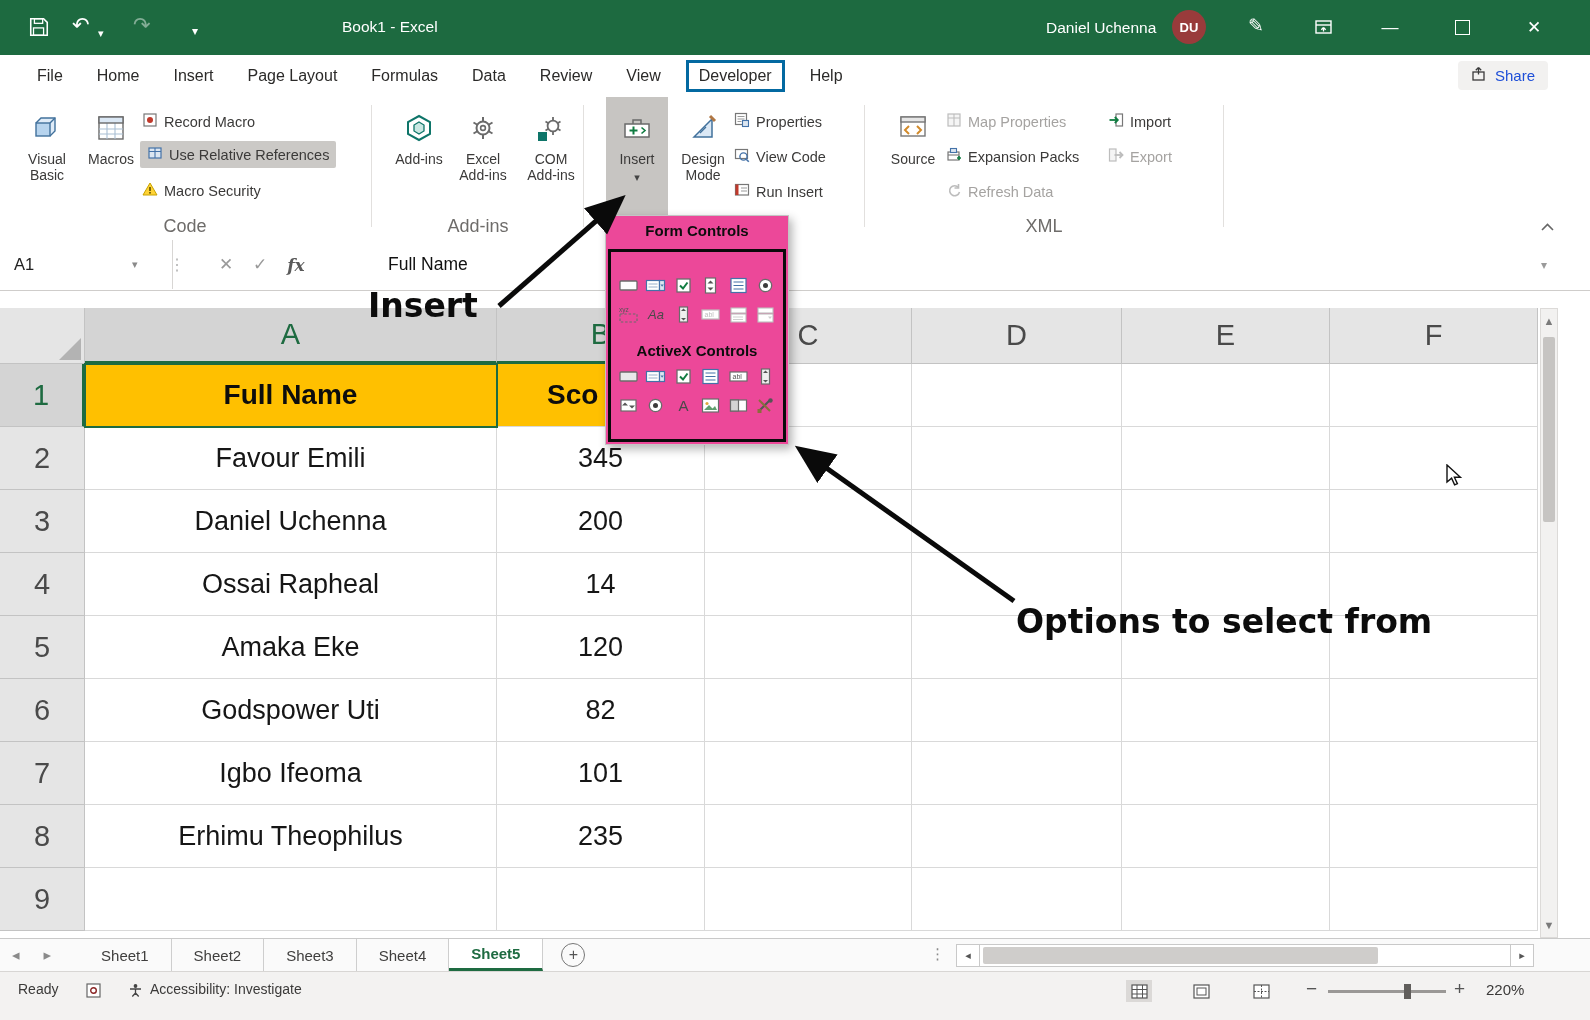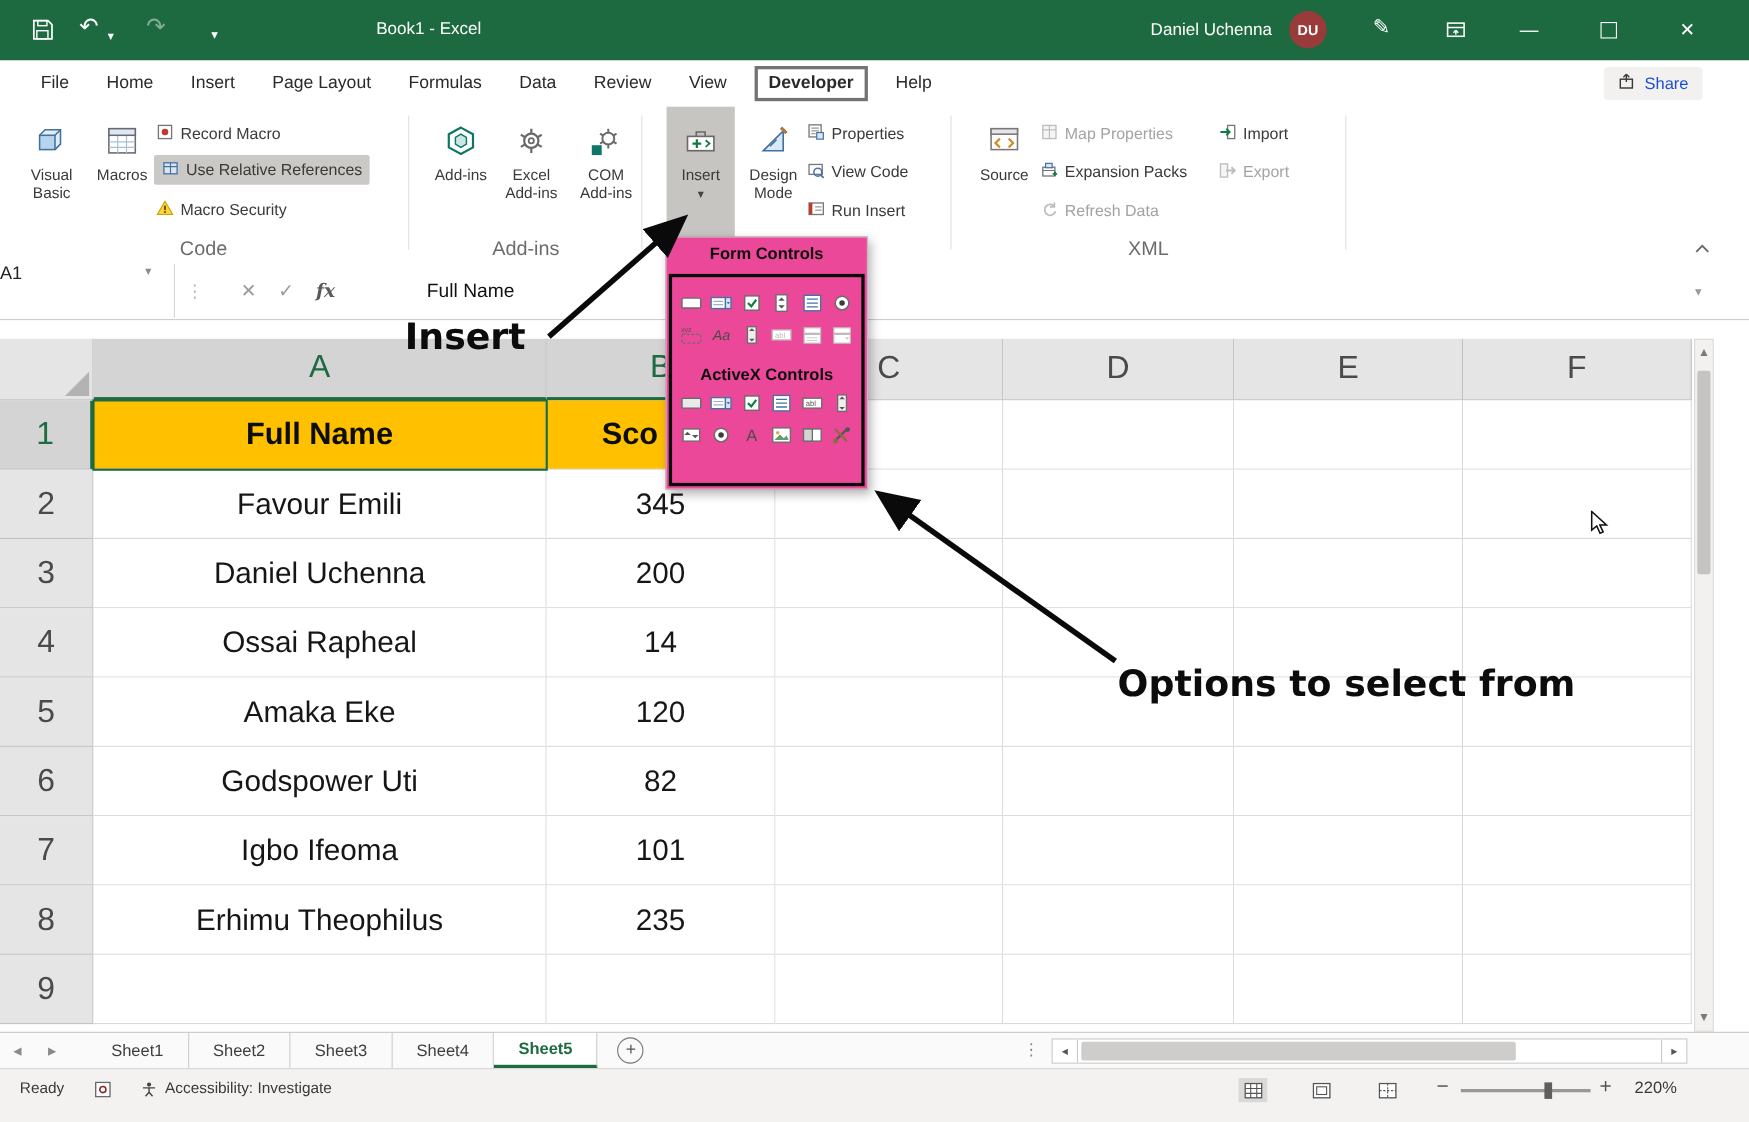--- a/index.html
+++ b/index.html
@@ -13,40 +13,40 @@
   .search-box{position:absolute;left:583px;top:9px;width:422px;height:37px;background:#84a794;border-radius:4px;
     display:flex;align-items:center;justify-content:center;gap:9px;color:#20452f;font-size:16px;}
   .avatar{position:absolute;left:1172px;top:10px;width:34px;height:34px;border-radius:50%;background:#993b3b;
     display:flex;align-items:center;justify-content:center;font-size:13px;font-weight:700;color:#fff;}
   .win-btn{position:absolute;top:0;width:48px;height:55px;display:flex;align-items:center;justify-content:center;color:#fff;font-size:17px;}
   .max-box{width:13px;height:13px;border:1.5px solid #fff;}
 
   
   .tabrow{position:absolute;left:0;top:55px;width:100%;height:42px;background:#fff;display:flex;align-items:center;padding-left:20px;}
   .rtab{padding:0 17px;font-size:16px;color:#2b2a29;line-height:42px;white-space:nowrap;}
-  .rtab.dev{border:3px solid #737373;line-height:normal;padding:4px 10px;margin:10px 8px;font-weight:700;}
+  .rtab.dev{border:3px solid #0369a1;line-height:normal;padding:4px 10px;margin:10px 8px;font-weight:400;}
   .share-btn{position:absolute;right:42px;top:61px;display:flex;gap:8px;align-items:center;background:#f2f1f0;
     border-radius:4px;padding:5px 13px;font-size:15px;color:#1d4ed8;}
 
   
   .ribbon{position:absolute;left:0;top:97px;width:100%;height:143px;background:#fff;border-bottom:1px solid #d6d4d2;}
   .bigbtn{position:absolute;top:4px;width:62px;display:flex;flex-direction:column;align-items:center;text-align:center;
     font-size:14px;color:#3b3a39;line-height:1.12;}
   .bigbtn .bic{height:36px;display:flex;align-items:center;margin:9px 0 6px;}
   .smallitem{position:absolute;display:flex;align-items:center;gap:6px;font-size:14.5px;color:#3b3a39;height:27px;white-space:nowrap;}
   .smallitem.disabled{color:#a5a3a1;}
   .chip{background:#cbc9c6;padding:0 7px;border-radius:2px;}
   .insert-big{background:#c7c5c2;height:118px;top:0;padding-top:4px;}
   .gsep{position:absolute;top:8px;height:122px;width:1px;background:#e2e0de;}
   .glabel{position:absolute;bottom:3px;font-size:18px;color:#6e6c6a;text-align:center;}
 
   
   .fbar{position:absolute;left:0;top:240px;width:100%;height:50px;background:#fff;border-bottom:1px solid #cfcdcb;}
   .namebox{position:absolute;left:0;top:0;width:158px;height:49px;border-right:1px solid #d8d6d4;
-    display:flex;align-items:flex-start;font-size:16.5px;color:#222;}
+    display:flex;align-items:center;padding-left:14px;font-size:16.5px;color:#222;}
   .fbtn{position:absolute;top:0;height:49px;display:flex;align-items:center;justify-content:center;color:#9a9a9a;font-size:17px;}
   .fx{font-family:"DejaVu Serif",serif;font-style:italic;font-weight:700;color:#5a5a5a;font-size:17px;}
   .fval{position:absolute;left:388px;top:0;height:49px;display:flex;align-items:center;font-size:17.5px;color:#111;}
 
   
   .grid{position:absolute;left:0;top:308px;z-index:1;}
   .hrow,.row{display:flex;}
   .ch{background:#e5e5e5;border-right:1px solid #c3c3c3;border-bottom:1px solid #c3c3c3;display:flex;align-items:center;
     justify-content:center;font-size:29px;color:#4a4a4a;height:56px;box-sizing:border-box;}
   .ch.selc{background:#d4d4d4;color:#1e6b41;border-bottom:3px solid #1e6b41;}
@@ -85,21 +85,21 @@
   .sb-item{position:absolute;top:9px;white-space:nowrap;}
   .viewic{position:absolute;top:8px;width:26px;height:22px;display:flex;align-items:center;justify-content:center;}
   .viewic.sel{background:#dbd9d7;}
   .zoomtrack{position:absolute;top:18px;width:118px;height:3px;background:#9a9896;}
   .zoomthumb{position:absolute;top:12px;width:7px;height:15px;background:#605e5c;}
 
   
   .dropdown{position:absolute;left:605px;top:215px;width:184px;height:230px;background:#ec4899;border:1px solid #c4c4c4;
     box-shadow:3px 4px 9px rgba(0,0,0,.3);z-index:20;box-sizing:border-box;}
   .dd-title{font-weight:700;font-size:15px;color:#0d0d0d;text-align:center;margin-top:6px;}
-  .dd-box{position:absolute;left:2px;right:2px;top:33px;bottom:2px;border:3px solid #0a0a0a;padding:6px 6px;box-sizing:border-box;}
+  .dd-box{position:absolute;left:2px;right:2px;top:33px;bottom:2px;border:3px solid #0a0a0a;padding:16px 6px;box-sizing:border-box;}
   .icrow{display:flex;justify-content:space-between;align-items:center;height:24px;margin-top:5px;}
   .fcic{width:23px;height:21px;display:flex;align-items:center;justify-content:center;}
   .ax-title{font-weight:700;font-size:15px;color:#0d0d0d;text-align:center;margin-top:16px;}
 
   
   .ann{position:absolute;font-family:"DejaVu Sans",sans-serif;font-weight:700;font-size:33px;color:#0c0c0c;z-index:25;white-space:nowrap;}
   .overlay{position:absolute;left:0;top:0;width:1590px;height:1020px;pointer-events:none;z-index:24;}
   .cursorsvg{position:absolute;left:1445px;top:464px;z-index:40;}
   .collapse-chev{position:absolute;left:1540px;top:122px;}
 </style>

